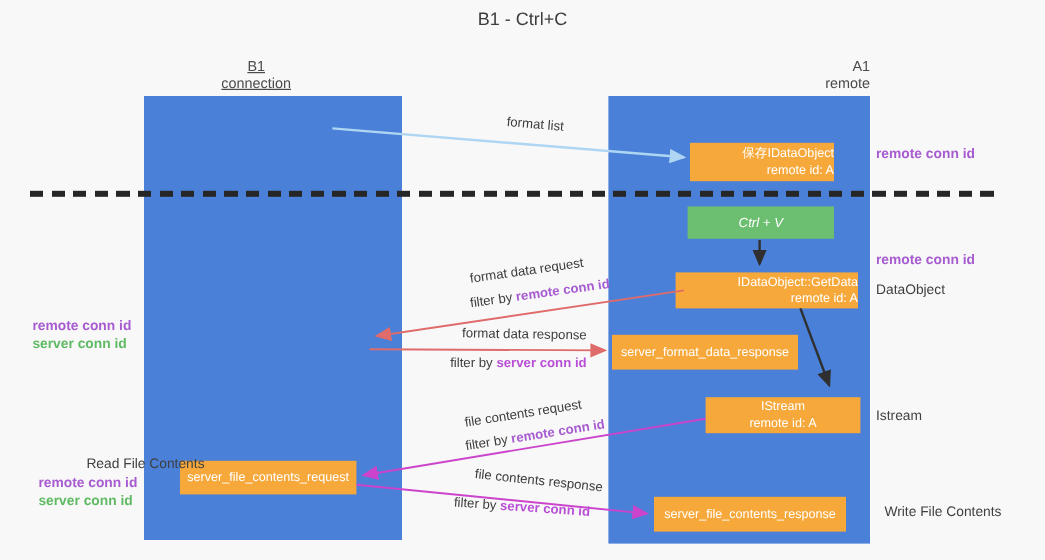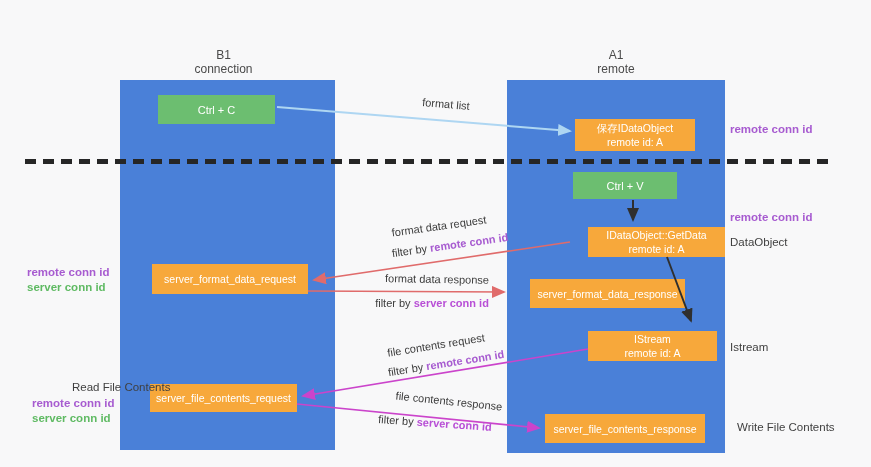--- a/index.html
+++ b/index.html
@@ -36,59 +36,54 @@
   .magenta{color:#b84fd6;font-weight:bold;}
   .green{color:#5fba63;font-weight:bold;}
   svg.arrows{position:absolute;left:0;top:0;pointer-events:none;}
 </style>
 </head>
 <body>
 
 <div id="stage">
 
   <div class="title">
+    <div>B1 - Ctrl+C</div>
   </div>
 
-  <div class="lane-header" style="left:116px;top:48px;width:215px;">
+  <div class="lane-header" style="left:106px;top:48px;width:215px;text-decoration:underline;">
     <div>B1</div>
     <div>connection</div>
   </div>
-  <div class="lane-header" style="left:507px;top:48px;width:218px;">
+  <div class="lane-header" style="left:507px;top:48px;width:218px;text-align:right;">
     <div>A1</div>
     <div>remote</div>
   </div>
 
   <div class="lane" style="left:120px;top:80px;width:215px;height:370px;"></div>
   <div class="lane" style="left:507px;top:80px;width:218px;height:373px;"></div>
 
   <div class="dashed-sep"></div>
 
-  <div class="node node-green" style="left:158px;top:95px;width:117px;height:29px;">
-    <div>Ctrl + C</div>
-  </div>
 
-  <div class="node node-orange small" style="left:575px;top:119px;width:120px;height:32px;">
+  <div class="node node-orange small" style="left:575px;top:119px;width:120px;height:32px;align-items:flex-end;">
     <div class="small">保存IDataObject</div>
     <div class="small">remote id: A</div>
   </div>
 
-  <div class="node node-green" style="left:573px;top:172px;width:104px;height:27px;">
+  <div class="node node-green" style="left:573px;top:172px;width:122px;height:27px;font-style:italic;">
     <div>Ctrl + V</div>
   </div>
 
-  <div class="node node-orange" style="left:588px;top:227px;width:137px;height:30px;">
+  <div class="node node-orange" style="left:563px;top:227px;width:152px;height:30px;text-align:right;">
     <div class="small">IDataObject::GetData</div>
     <div class="small">remote id: A</div>
   </div>
 
-  <div class="node node-orange" style="left:152px;top:264px;width:156px;height:30px;">
-    <div class="small">server_format_data_request</div>
-  </div>
 
-  <div class="node node-orange" style="left:510px;top:279px;width:155px;height:29px;margin-left:20px;">
+  <div class="node node-orange" style="left:510px;top:279px;width:155px;height:29px;">
     <div class="small">server_format_data_response</div>
   </div>
 
   <div class="node node-orange" style="left:588px;top:331px;width:129px;height:30px;">
     <div class="small">IStream</div>
     <div class="small">remote id: A</div>
   </div>
 
   <div class="node node-orange" style="left:545px;top:414px;width:160px;height:29px;">
     <div class="small">server_file_contents_response</div>

